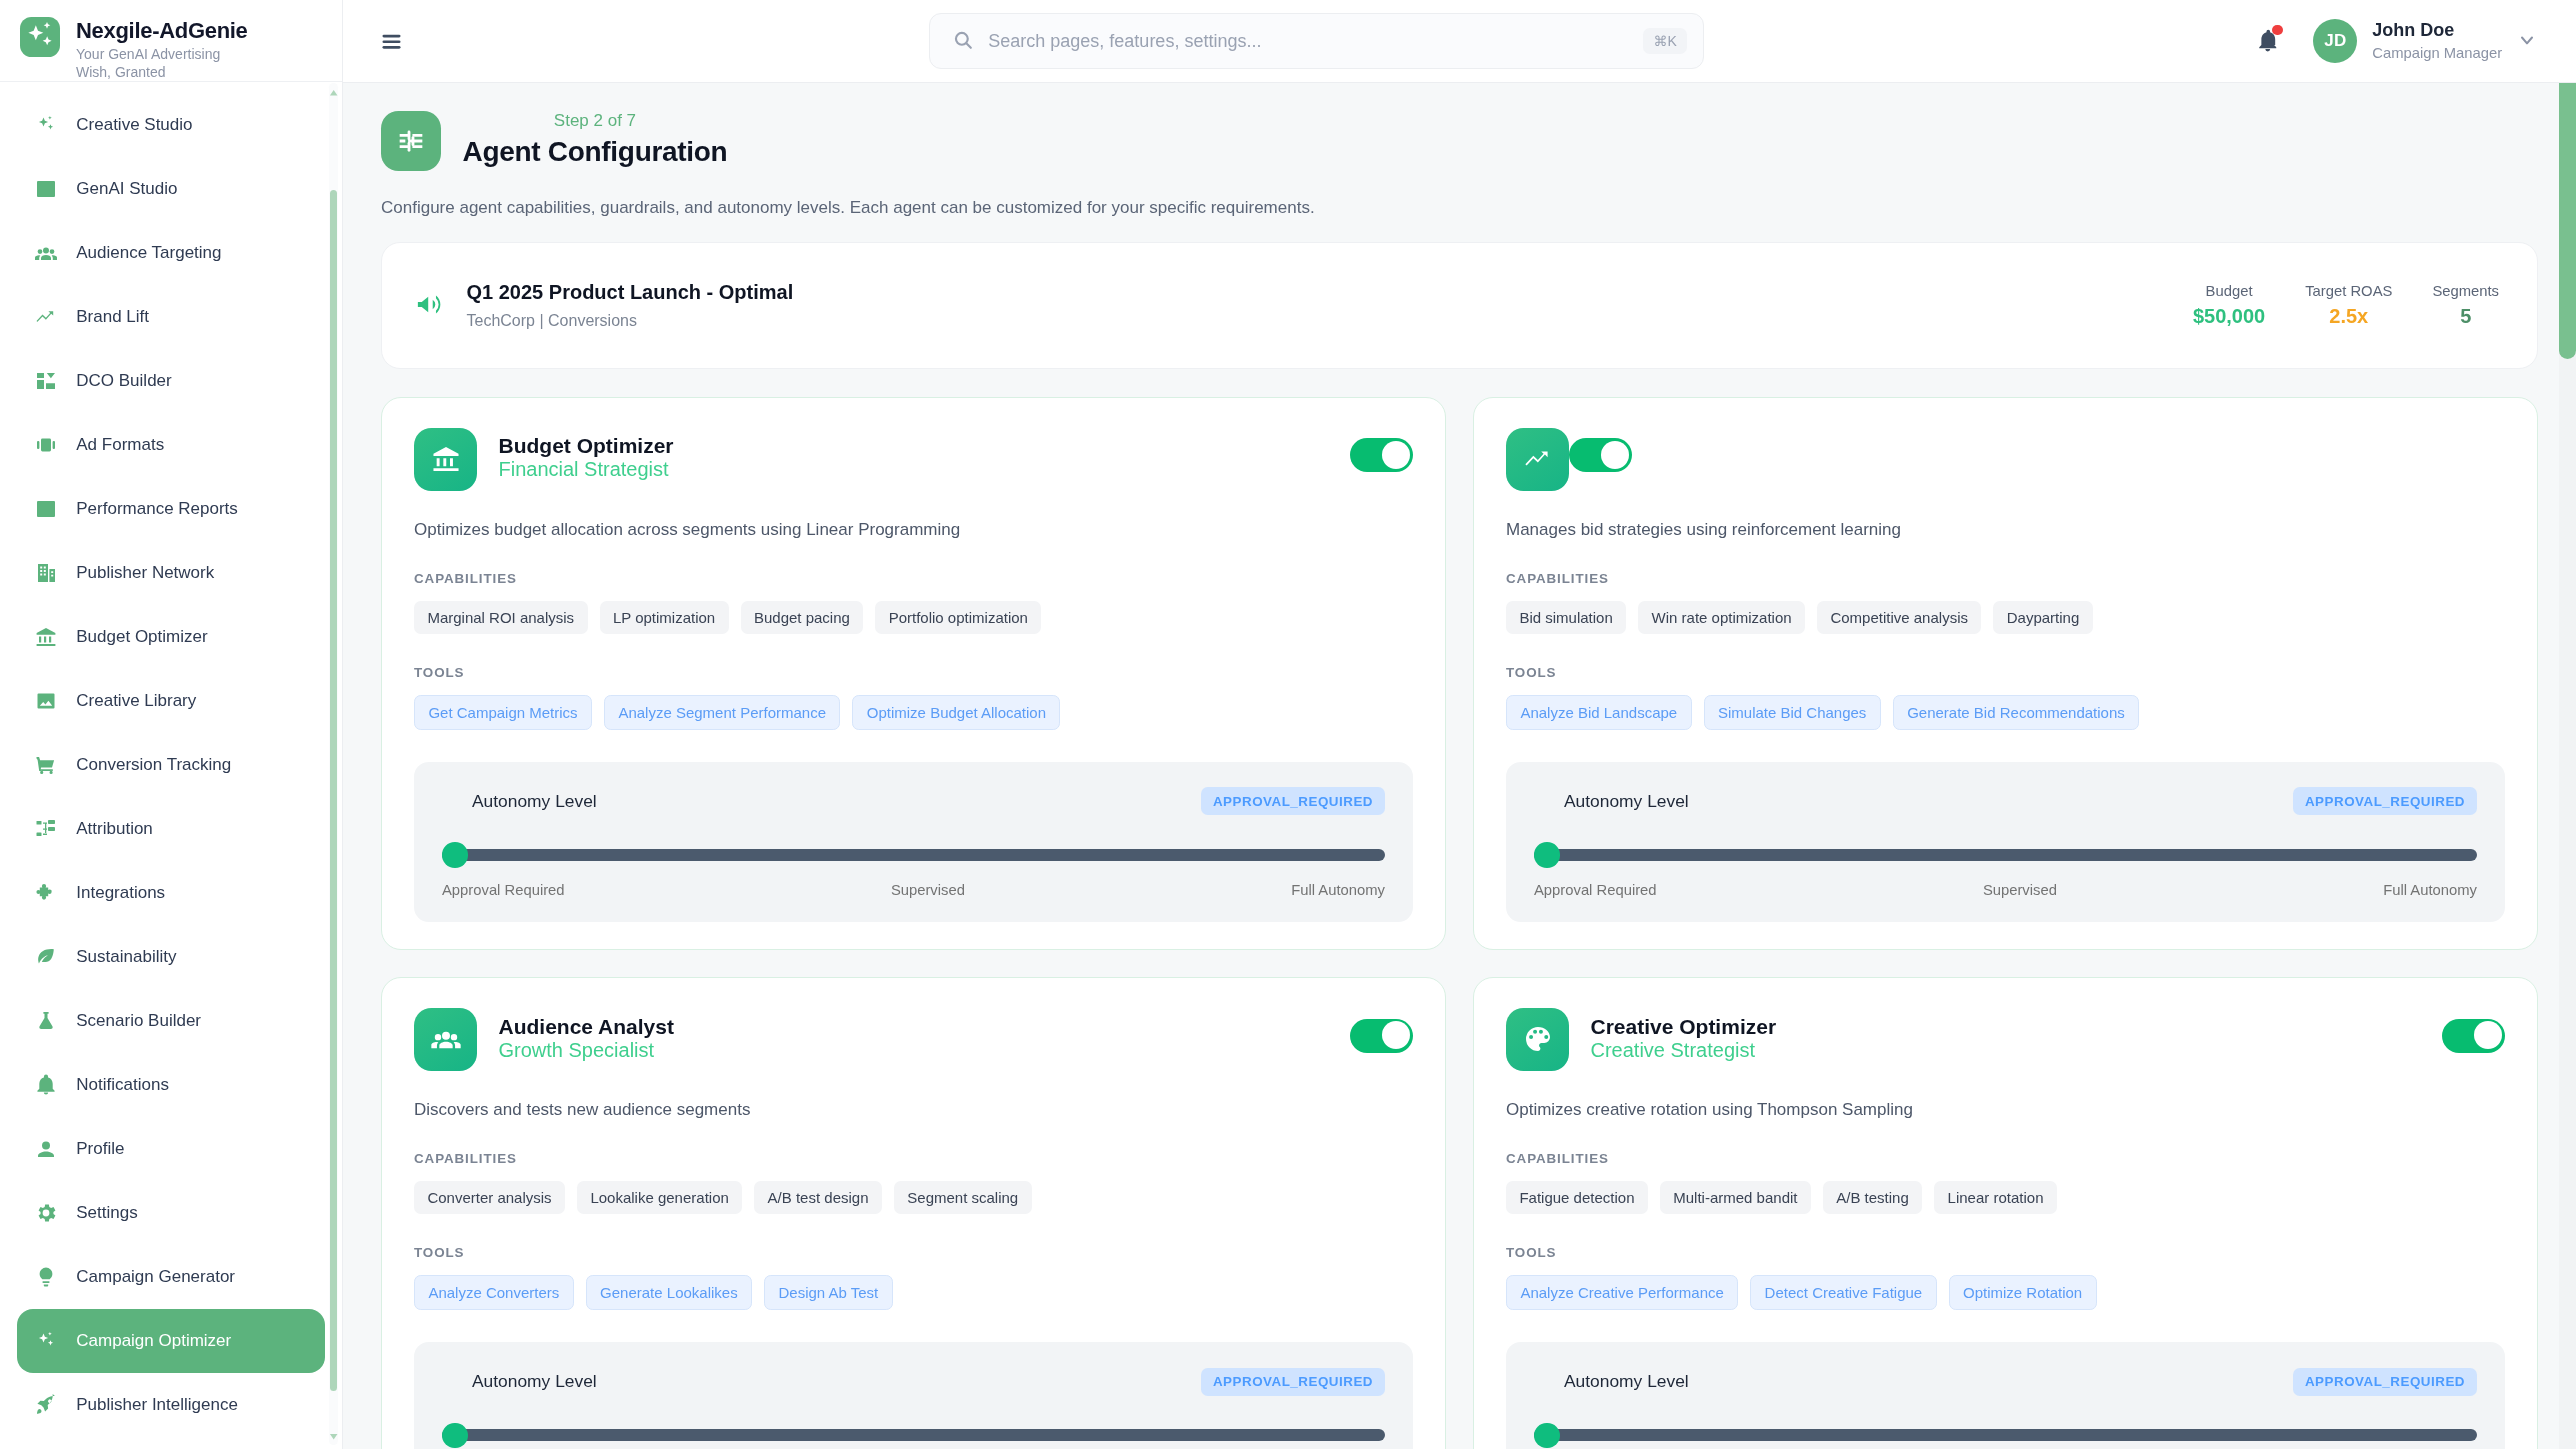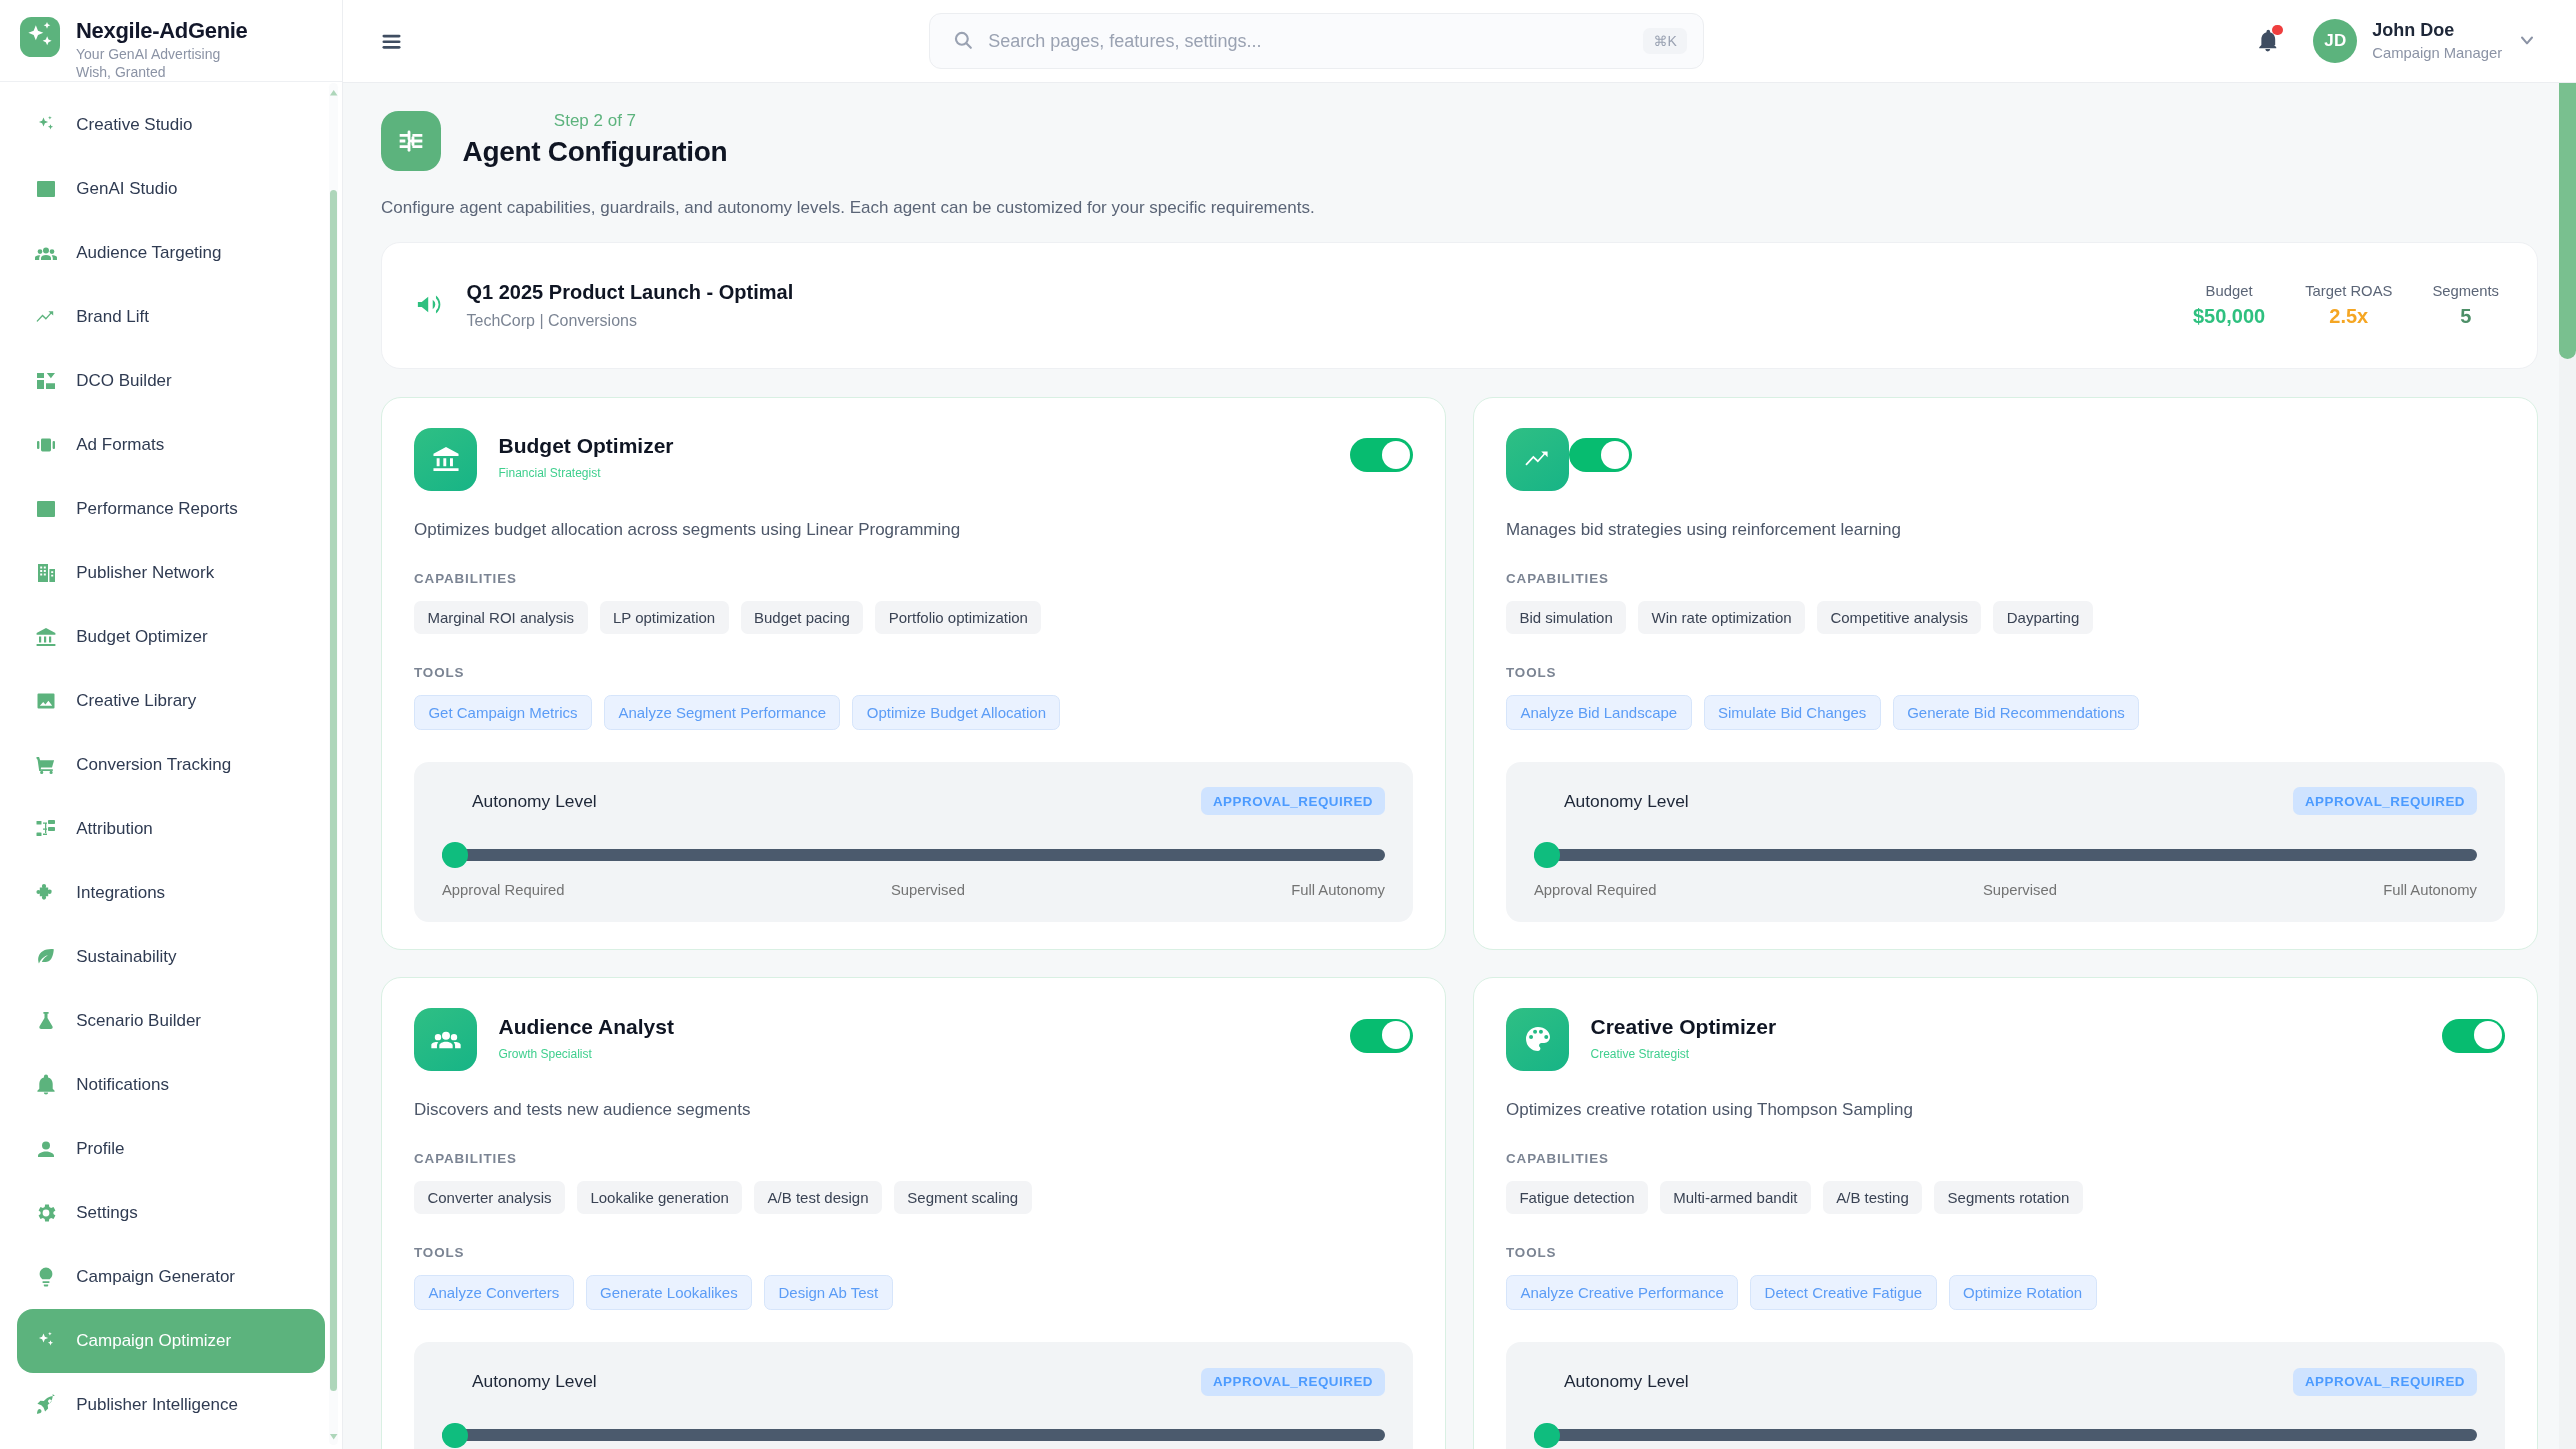--- a/index.html
+++ b/index.html
@@ -134,21 +134,21 @@
   }
   .agent-top { display: flex; align-items: flex-start; }
   .agent-ico {
     width: 63px; height: 63px; border-radius: 17.4px; flex: 0 0 63px;
     background: linear-gradient(145deg,#2fbf84,#17b486);
     display: flex; align-items: center; justify-content: center;
   }
   .agent-ico svg { width: 32px; height: 32px; fill: #ffffff; }
   .agent-names { margin-left: 21.5px; flex: 1; padding-top: 6.7px; }
   .agent-name { font-size: 21px; font-weight: 700; color: #0f1523; }
-  .agent-role { font-size: 12px; color: #3fcf8e; margin-top: 8px; }
+  .agent-role { font-size: 20px; color: #3fcf8e; }
   .toggle {
     width: 63px; height: 34px; border-radius: 19px; background: #07bc70;
     position: relative; cursor: pointer; flex: 0 0 63px; margin-top: 10.7px;
   }
   .toggle .knob {
     position: absolute; right: 2.7px; top: 2.7px; width: 28px; height: 28px;
     border-radius: 50%; background: #ffffff;
   }
   .agent-desc { font-size: 17px; color: #4c5costume; color:#4d5769; margin-top: 29.5px; }
   .sec-label { font-size: 13.4px; letter-spacing: 0.9px; color: #7b8493; font-weight: 600; margin-top: 31px; }
@@ -622,21 +622,21 @@
               <div class="toggle">
                 <span class="knob"></span>
               </div>
             </div>
             <div class="agent-desc">Optimizes creative rotation using Thompson Sampling</div>
             <div class="sec-label">CAPABILITIES</div>
             <div class="chips">
               <span class="chip">Fatigue detection</span>
               <span class="chip">Multi-armed bandit</span>
               <span class="chip">A/B testing</span>
-              <span class="chip">Segments rotation</span>
+              <span class="chip">Linear rotation</span>
             </div>
             <div class="sec-label">TOOLS</div>
             <div class="chips">
               <span class="chip tool">Analyze Creative Performance</span>
               <span class="chip tool">Detect Creative Fatigue</span>
               <span class="chip tool">Optimize Rotation</span>
             </div>
             <div class="autonomy">
               <div class="auto-head">
                 <span class="auto-title">Autonomy Level</span>

